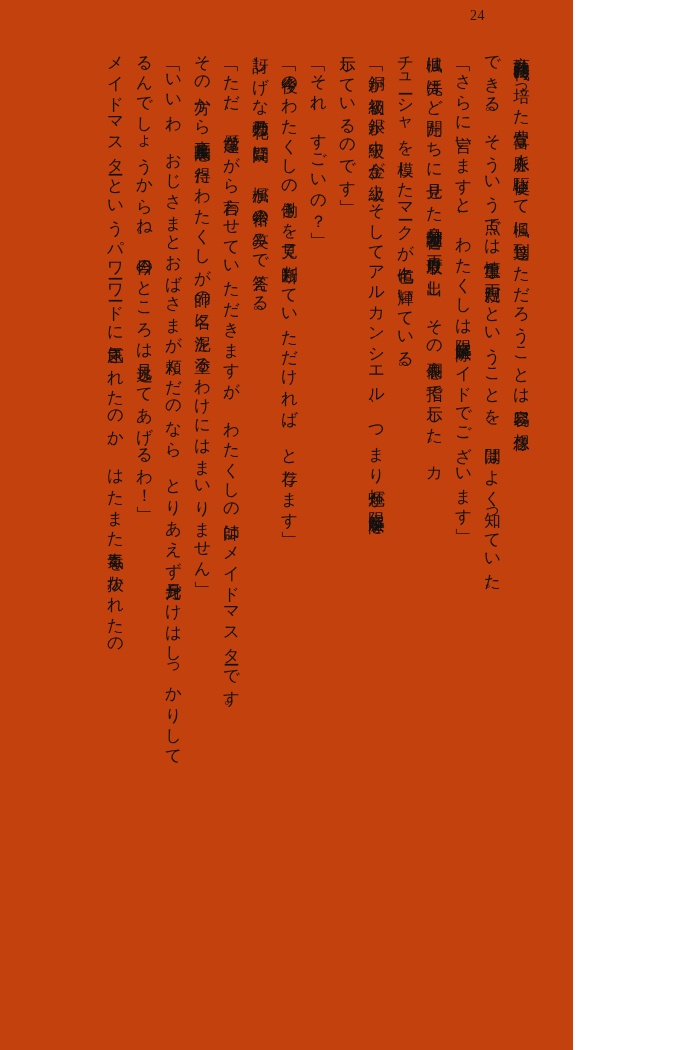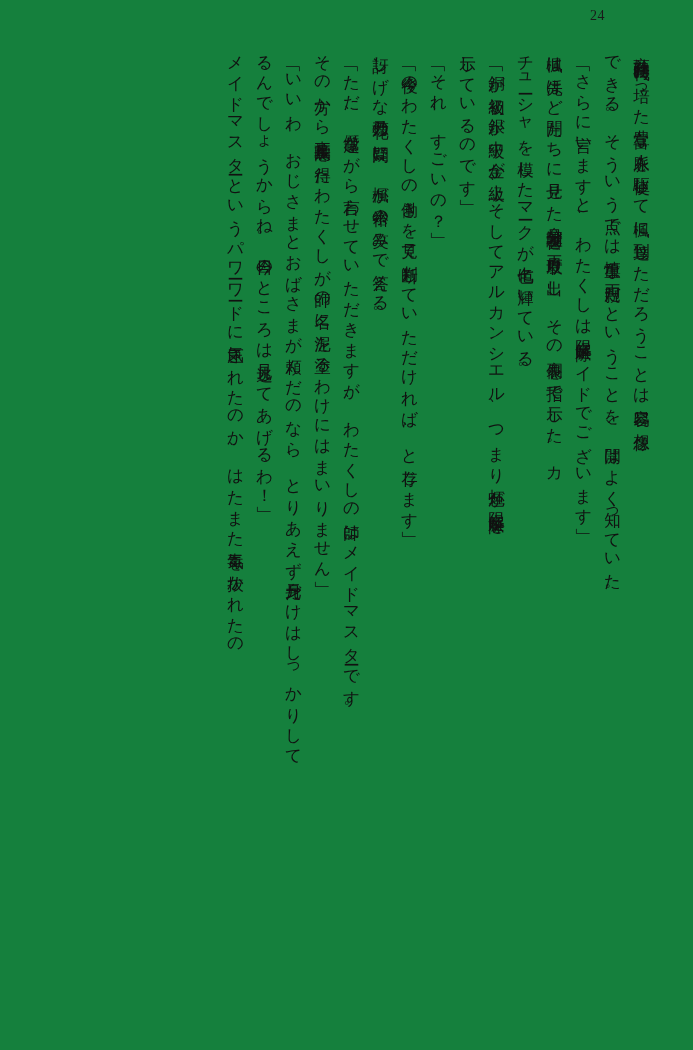--- a/index.html
+++ b/index.html
@@ -11,23 +11,23 @@
     width: 693px;
     height: 1050px;
     font-family: "Liberation Serif", "DejaVu Serif", serif;
     color: #000000;
     position: relative;
     overflow: hidden;
   }
 
   #page {
     position: relative;
-    width: 693px;
+    width: 573px;
     height: 1050px;
-    background: #15803d;
+    background: #c2410c;
   }
 
   
   #page-number {
     position: absolute;
     top: 8px;
     right: 88px;
     font-size: 14px;
     letter-spacing: 0.5px;
     color: #1a1a1a;

